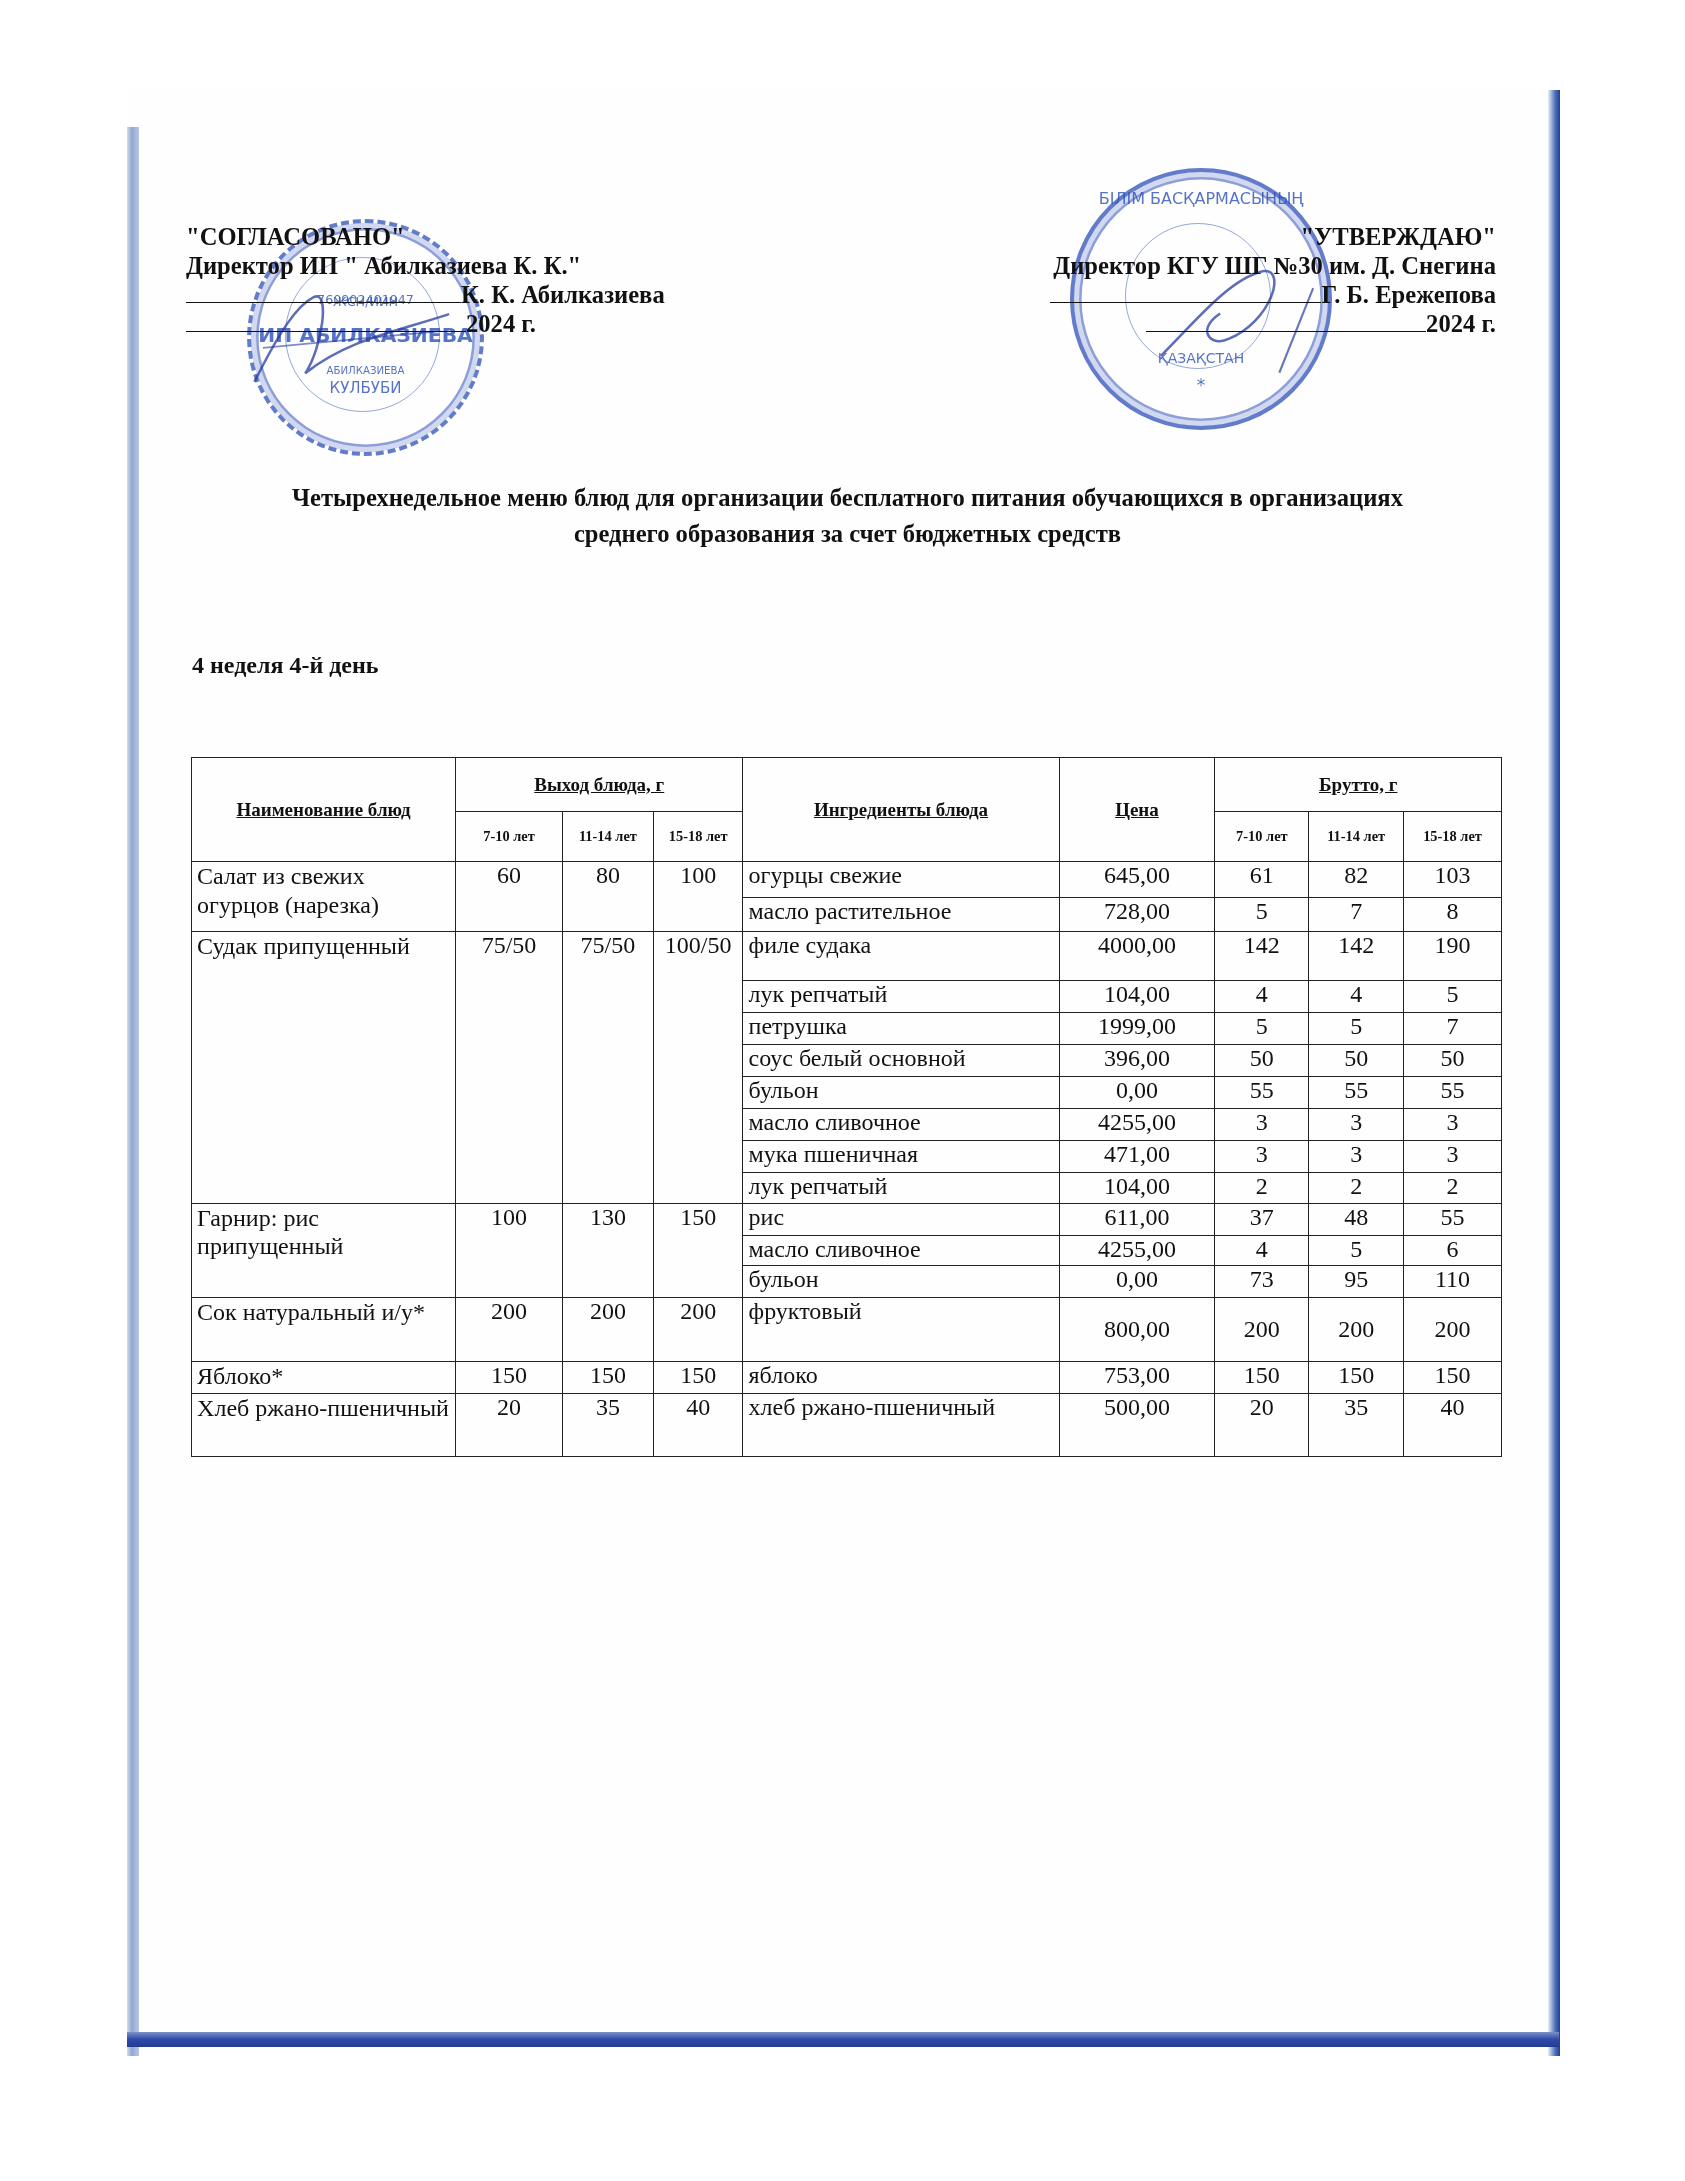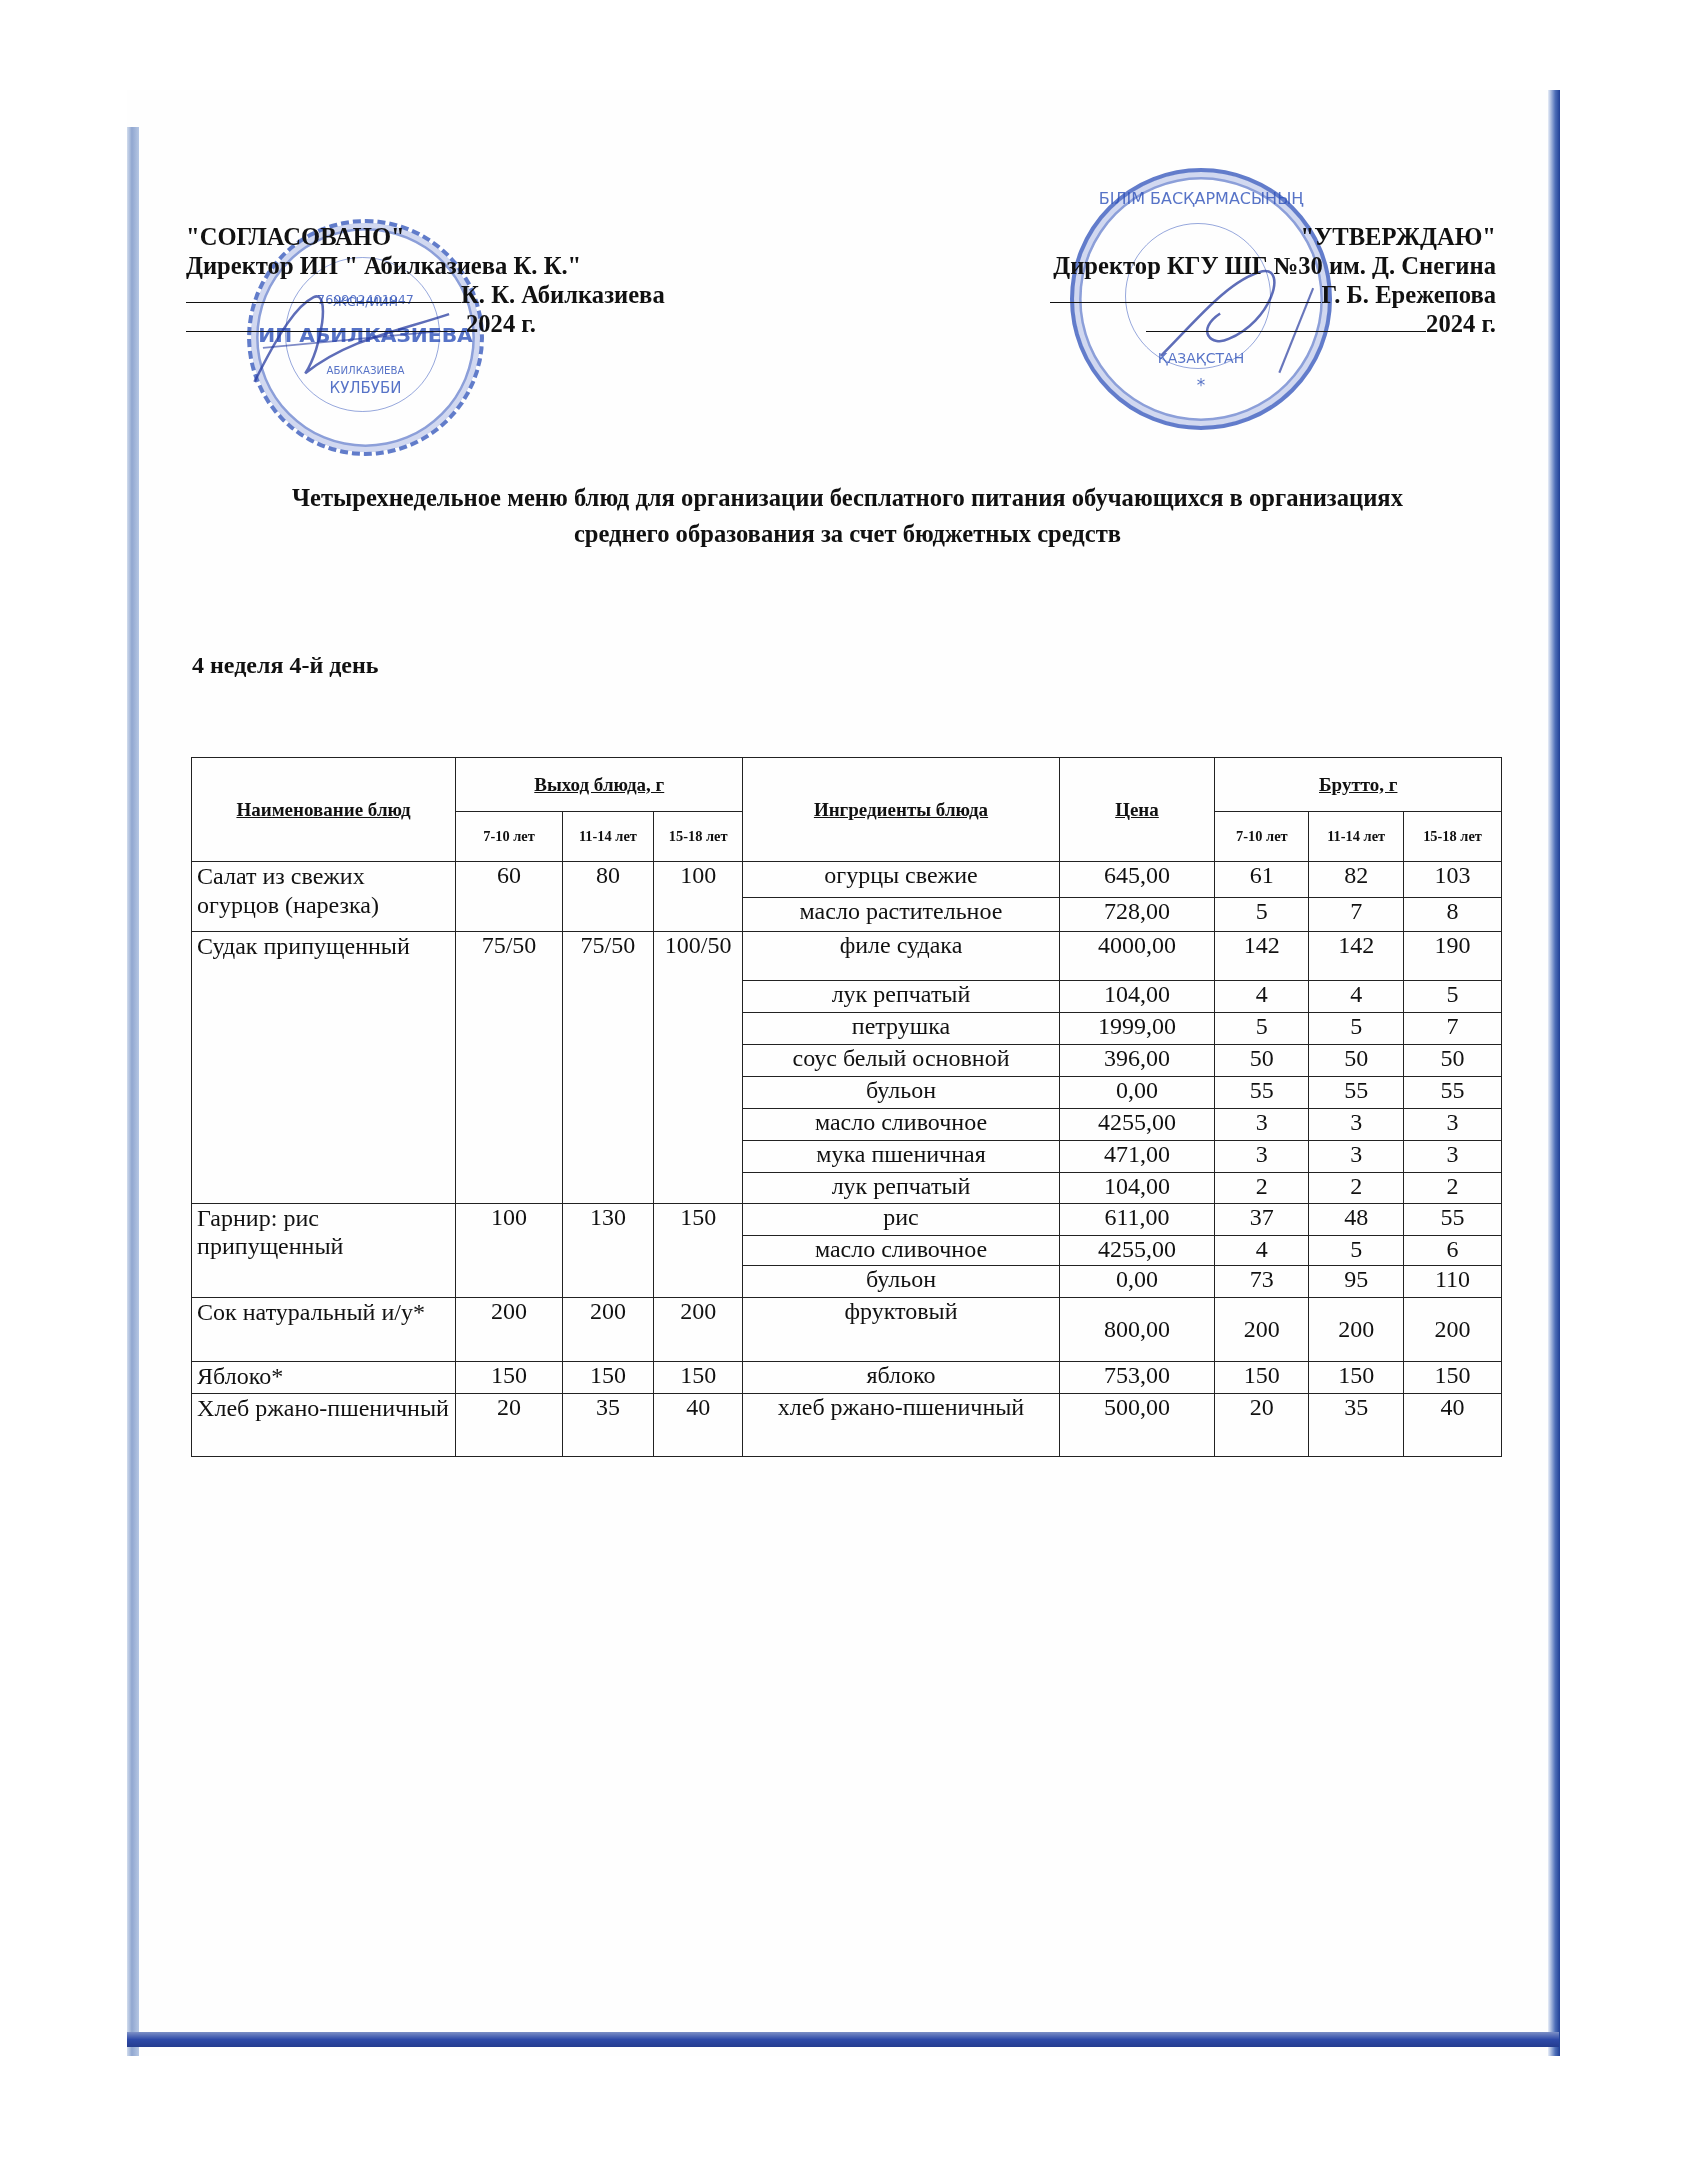--- a/index.html
+++ b/index.html
@@ -80,21 +80,21 @@
     border-collapse: collapse; font-size: 24px;
   }
   table.menu th, table.menu td {
     border: 1.7px solid #222; padding: 0 5.1px; vertical-align: top;
   }
   table.menu th { font-weight: bold; text-align: center; vertical-align: middle; }
   th.h-main { font-size: 19px; height: 53px; text-decoration: underline; }
   th.h-sub { font-size: 14.4px; height: 49px; padding: 0 1.7px; white-space: nowrap; }
   td.dish { text-align: left; line-height: 1.2; }
   td.num { text-align: center; }
-  td.ing { text-align: center; }
+  td.ing { text-align: left; }
   td.price { text-align: center; }
   td.bnum { text-align: center; }
   col.c-dish { width: 259px; }
   col.c-y1 { width: 105px; }
   col.c-y2 { width: 89px; }
   col.c-y3 { width: 88px; }
   col.c-ing { width: 310px; }
   col.c-price { width: 153px; }
   col.c-b1 { width: 92px; }
   col.c-b2 { width: 93px; }

